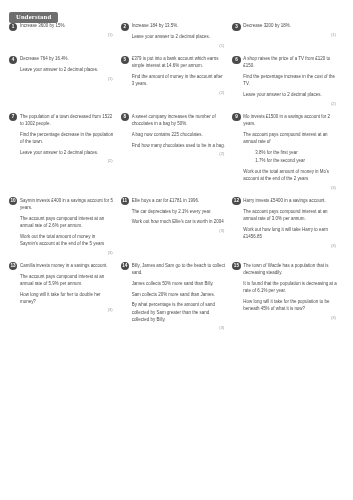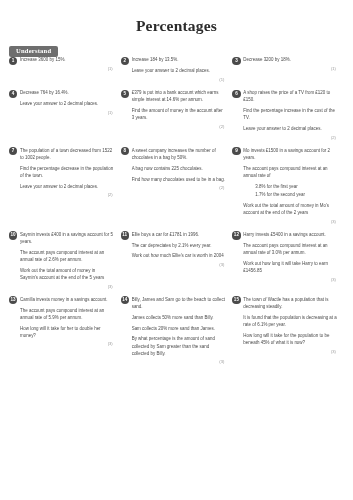--- a/index.html
+++ b/index.html
@@ -103,21 +103,20 @@
     color: #9a9a9a;
     margin-top: 2.5px;
     padding-right: 1px;
   }
 </style>
 </head>
 <body>
 
 <div class="page">
 
-  <div class="title">Percentages</div>
 
   <div class="badge-row">
     <span class="badge">Understand</span>
   </div>
 
   <div class="grid">
       <div class="q">
         <div class="q-inner">
           <span class="num">1</span>
           <p class="para">Increase 3600 by 15%.</p>

